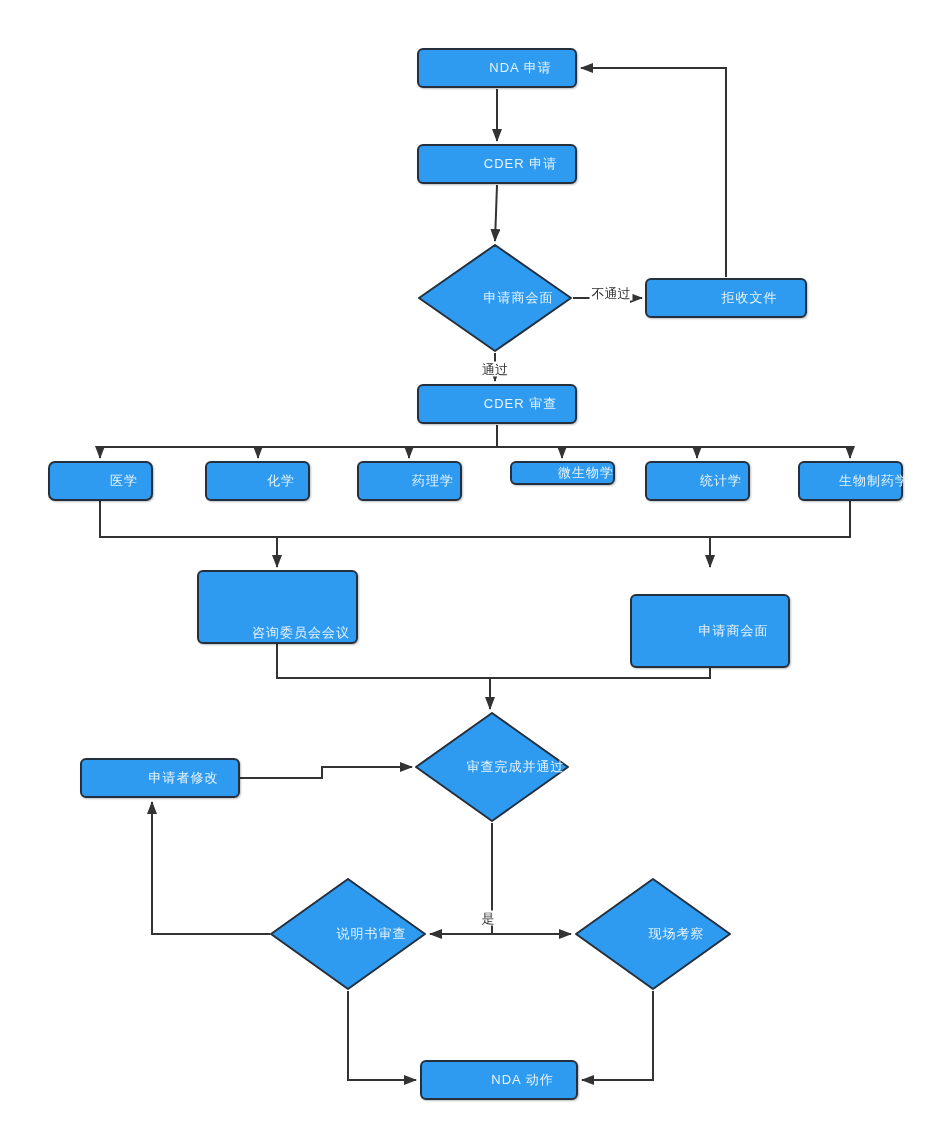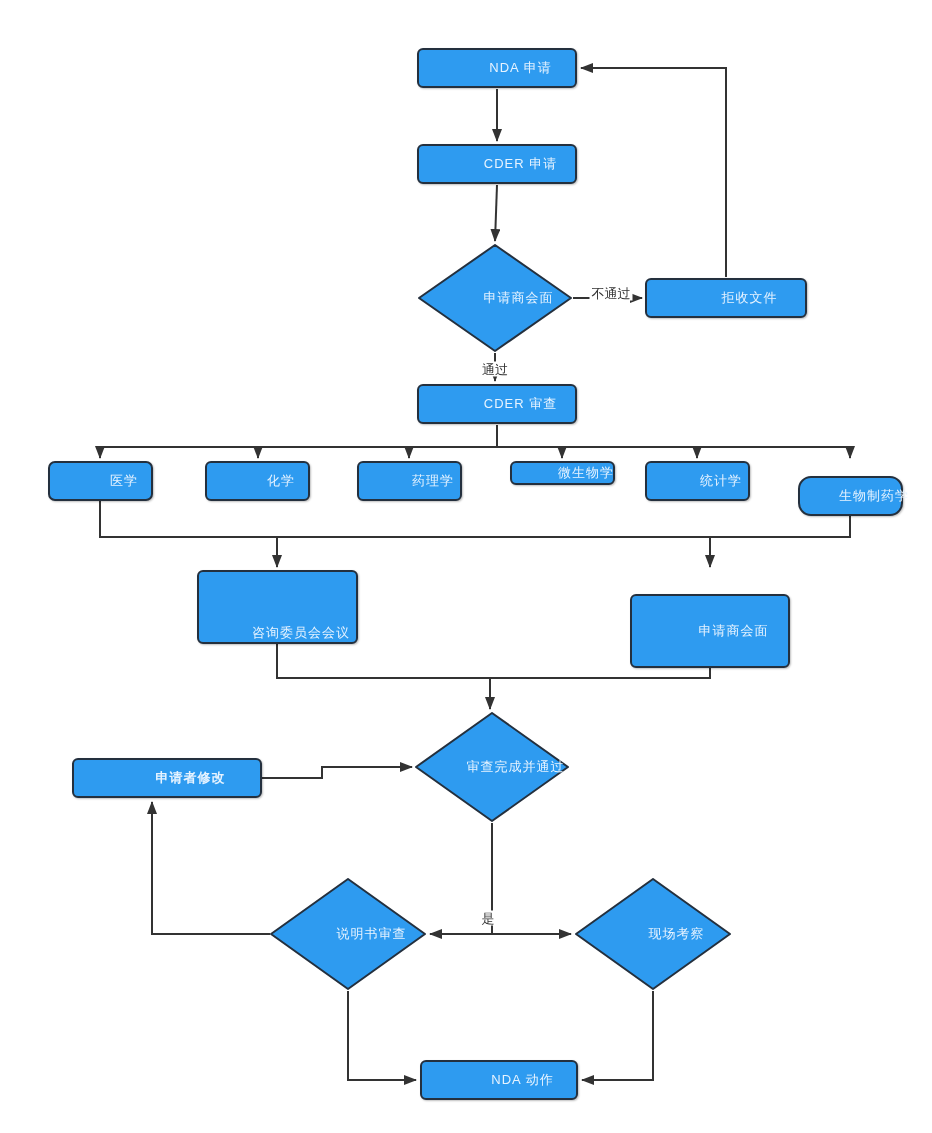--- a/index.html
+++ b/index.html
@@ -107,36 +107,36 @@
       </div>
       <div class="node rect" style="left: 357px; top: 461px; width: 105px; height: 40px;">
         <span class="nlabel">药理学</span>
       </div>
       <div class="node rect" style="left: 510px; top: 461px; width: 105px; height: 24px;">
         <span class="nlabel">微生物学</span>
       </div>
       <div class="node rect" style="left: 645px; top: 461px; width: 105px; height: 40px;">
         <span class="nlabel">统计学</span>
       </div>
-      <div class="node rect" style="left: 798px; top: 476px; width: 105px; height: 40px; border-radius: 13px;">
+      <div class="node rect" style="left: 798px; top: 461px; width: 105px; height: 40px;">
         <span class="nlabel">生物制药学</span>
       </div>
       <div class="node rect" style="left: 197px; top: 570px; width: 161px; height: 74px; align-items: flex-end;">
         <span class="nlabel">咨询委员会会议</span>
       </div>
       <div class="node rect" style="left: 630px; top: 594px; width: 160px; height: 74px;">
         <span class="nlabel">申请商会面</span>
       </div>
       <div class="node diamond" style="left: 415px; top: 712px; width: 154px; height: 110px;">
         <svg width="154" height="110" viewBox="0 0 154 110">
           <polygon points="77,1 153,55 77,109 1,55"></polygon>
         </svg>
         <span class="nlabel">审查完成并通过</span>
       </div>
-      <div class="node rect" style="left: 72px; top: 758px; width: 190px; height: 40px; font-weight: bold;">
+      <div class="node rect" style="left: 80px; top: 758px; width: 160px; height: 40px;">
         <span class="nlabel">申请者修改</span>
       </div>
       <div class="node diamond" style="left: 270px; top: 878px; width: 156px; height: 112px;">
         <svg width="156" height="112" viewBox="0 0 156 112">
           <polygon points="78,1 155,56 78,111 1,56"></polygon>
         </svg>
         <span class="nlabel">说明书审查</span>
       </div>
       <div class="node diamond" style="left: 575px; top: 878px; width: 156px; height: 112px;">
         <svg width="156" height="112" viewBox="0 0 156 112">

